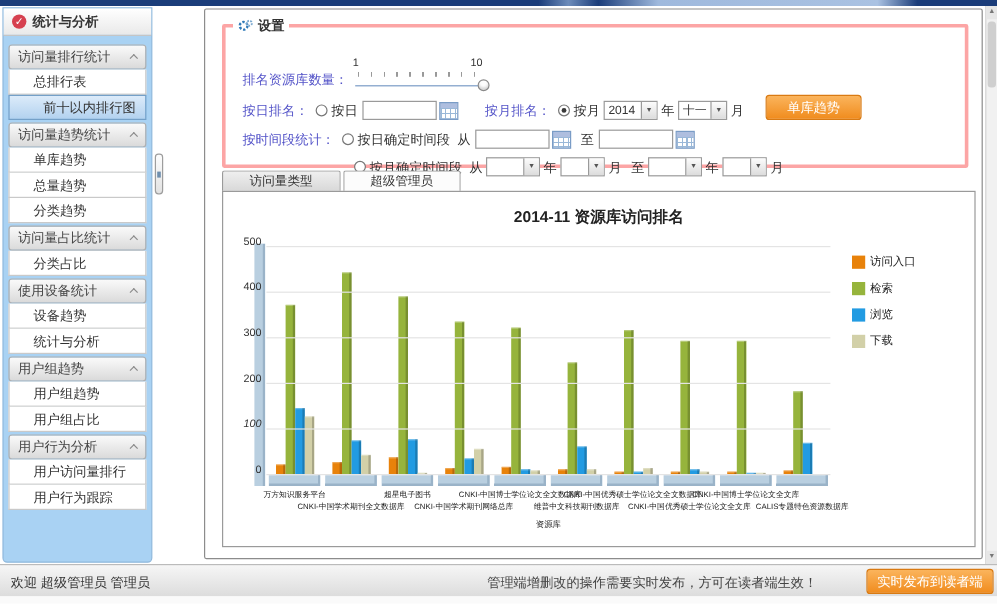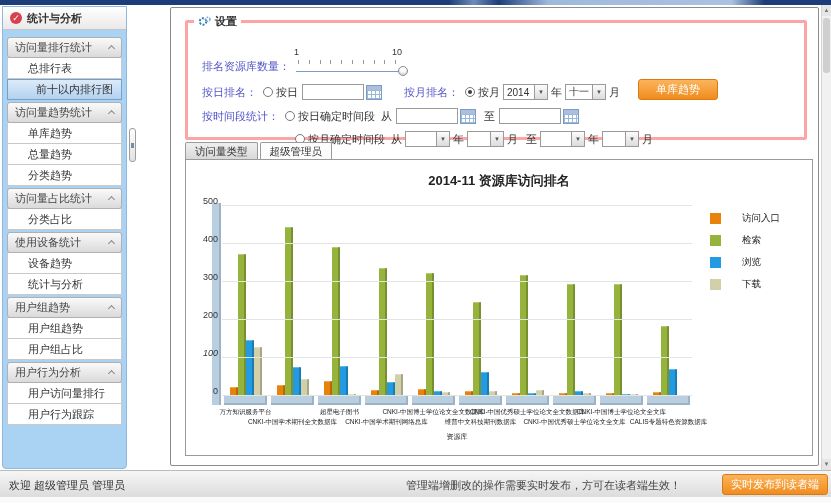--- a/index.html
+++ b/index.html
@@ -86,21 +86,21 @@
     background:linear-gradient(#fcfcfc,#dcdcdc); font-size:6px; color:#555;
     display:flex; align-items:center; justify-content:center; }
   .sel-w34 .val { min-width:30px; } .sel-w28 .val { min-width:22px; }
 
   .start-btn { position:absolute; right:100px; top:71px; width:80px; height:21px;
     background:linear-gradient(#fbb45c,#f08c1e); border:1px solid #d97a12; border-radius:3px;
     color:#fff; font-size:11px; cursor:pointer; font-family:inherit; }
 
   
   .tabs { position:absolute; left:14px; top:134px; display:flex; gap:2px; }
-  .tab { height:18px; padding:0 9px; line-height:17px; border:1px solid #9a9a9a;
+  .tab { height:18px; padding:0 22px; line-height:17px; border:1px solid #9a9a9a;
     border-bottom:none; border-radius:2px 2px 0 0; background:#fcfcfc; cursor:pointer;
     font-size:10.5px; }
   .tab.active { background:linear-gradient(#efefef,#d7d7d7); }
 
   
   .chart-box { position:absolute; left:14px; top:151px; width:628px; height:297px;
     border:1px solid #9a9a9a; background:#fff; }
   .chart-title { position:absolute; left:0; right:0; top:12px; text-align:center;
     font-weight:bold; font-size:13px; color:#222; }
   .plot { position:absolute; left:36px; top:46px; width:470px; height:190px; }
@@ -109,21 +109,21 @@
     color:#333; margin-top:-5px; }
   .yaxis-col { position:absolute; left:-10px; top:-3px; width:9px; bottom:-9px;
     background:#b9cfe0; box-shadow:inset -2px 0 0 #9ab3c8; }
   .groups { position:absolute; inset:0; display:flex; align-items:flex-end; }
   .bargroup { position:relative; flex:1; height:100%; display:flex; align-items:flex-end;
     justify-content:center; }
   .bar { width:8px; box-shadow:inset -2px 0 0 rgba(0,0,0,.20), inset 0 1px 0 rgba(255,255,255,.3); }
   .platform { position:absolute; left:2px; right:2px; bottom:-9px; height:9px;
     background:#b9cfe0; box-shadow:inset -2px -2px 0 #9ab3c8; }
   .legend { position:absolute; left:524px; top:52px; }
-  .lg-item { display:flex; align-items:center; gap:21px; margin-bottom:9px; }
+  .lg-item { display:flex; align-items:center; gap:4px; margin-bottom:9px; }
   .lg-sw { width:11px; height:11px; flex:0 0 auto; }
   .lg-tx { font-size:9.5px; color:#222; }
   .xlabels { position:absolute; left:36px; top:248px; width:470px; height:26px; }
   .xlab { position:absolute; width:140px; margin-left:-70px; text-align:center;
     font-size:6.5px; color:#222; white-space:nowrap; overflow:visible; }
   .xaxis-title { position:absolute; left:36px; width:470px; top:272px; text-align:center;
     font-size:7px; color:#222; }
 
   
   .statusbar { position:absolute; left:0; top:470px; width:831px; height:27px;

